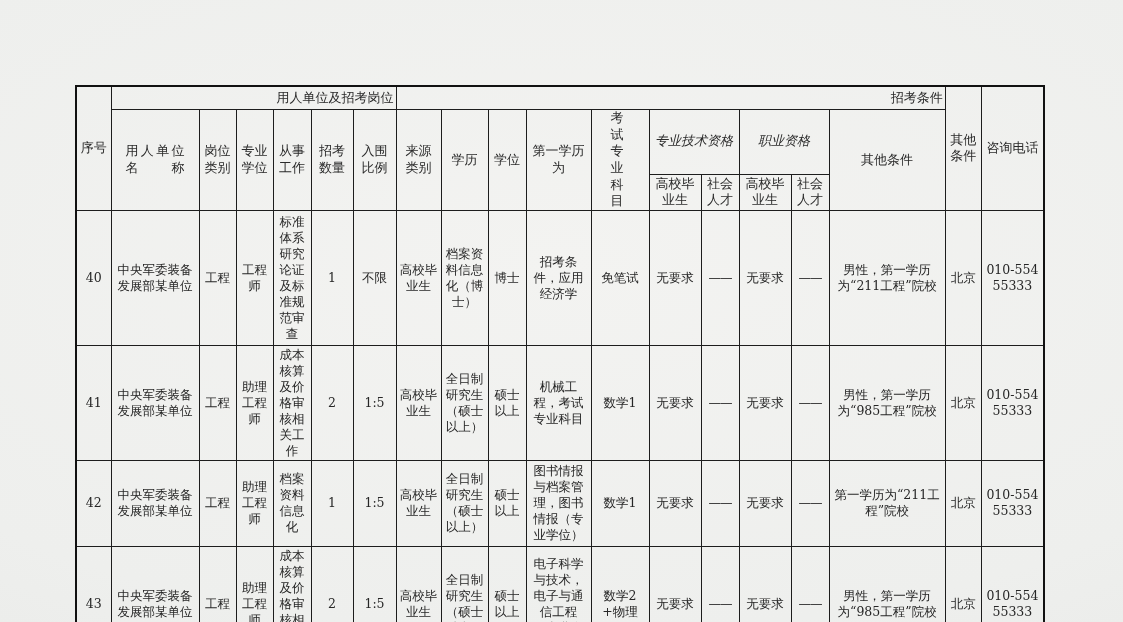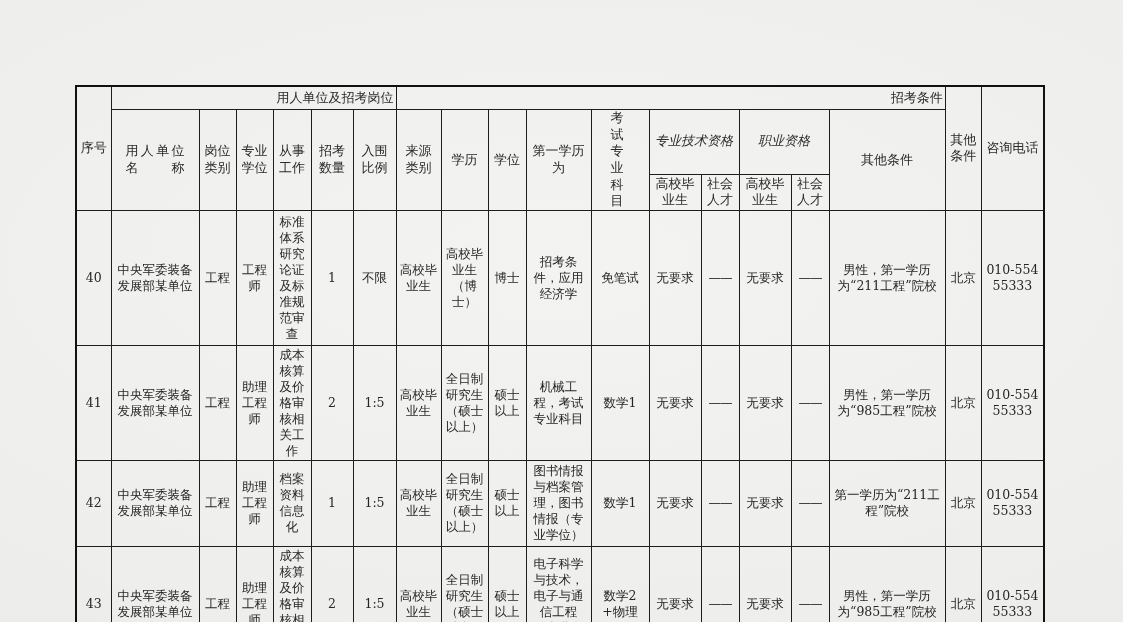--- a/index.html
+++ b/index.html
@@ -102,21 +102,21 @@
     <tbody>
         <tr>
           <td>40</td>
           <td>中央军委装备发展部某单位</td>
           <td>工程</td>
           <td>工程师</td>
           <td>标准体系研究论证及标准规范审查</td>
           <td>1</td>
           <td>不限</td>
           <td>高校毕业生</td>
-          <td>高校毕业生（博士）</td>
+          <td>档案资料信息化（博士）</td>
           <td>博士</td>
           <td>招考条件，应用经济学</td>
           <td>免笔试</td>
           <td>无要求</td>
           <td class="dashcell">——</td>
           <td>无要求</td>
           <td class="dashcell">——</td>
           <td>男性，第一学历为“211工程”院校</td>
           <td>北京</td>
           <td>010-55455333</td>

